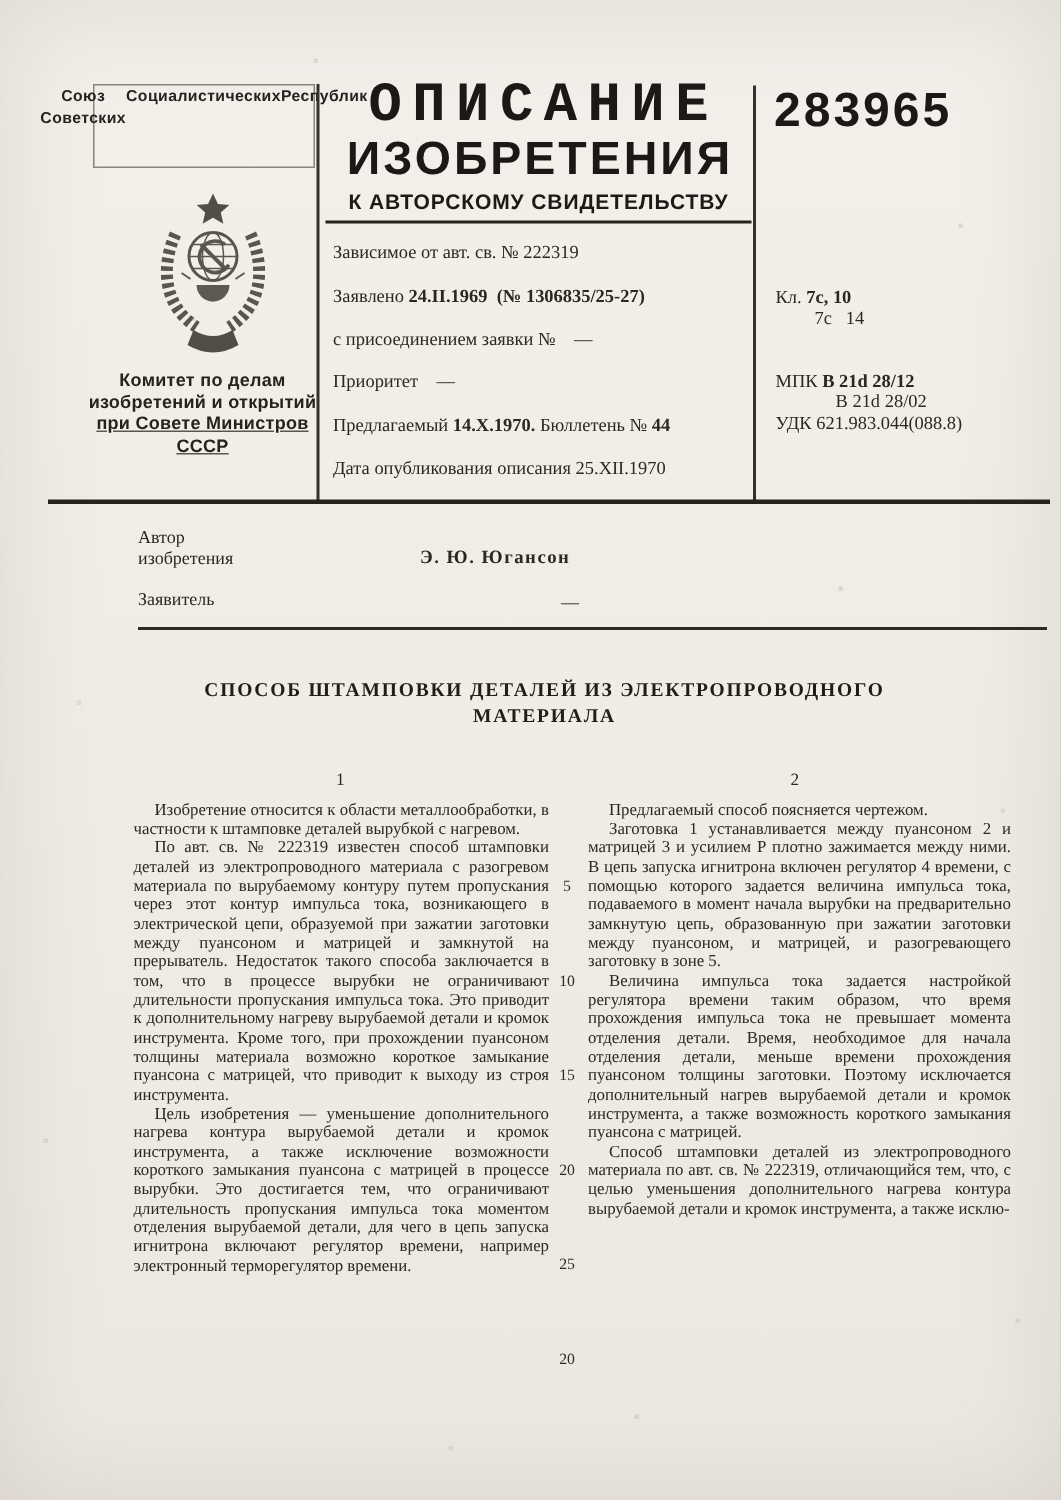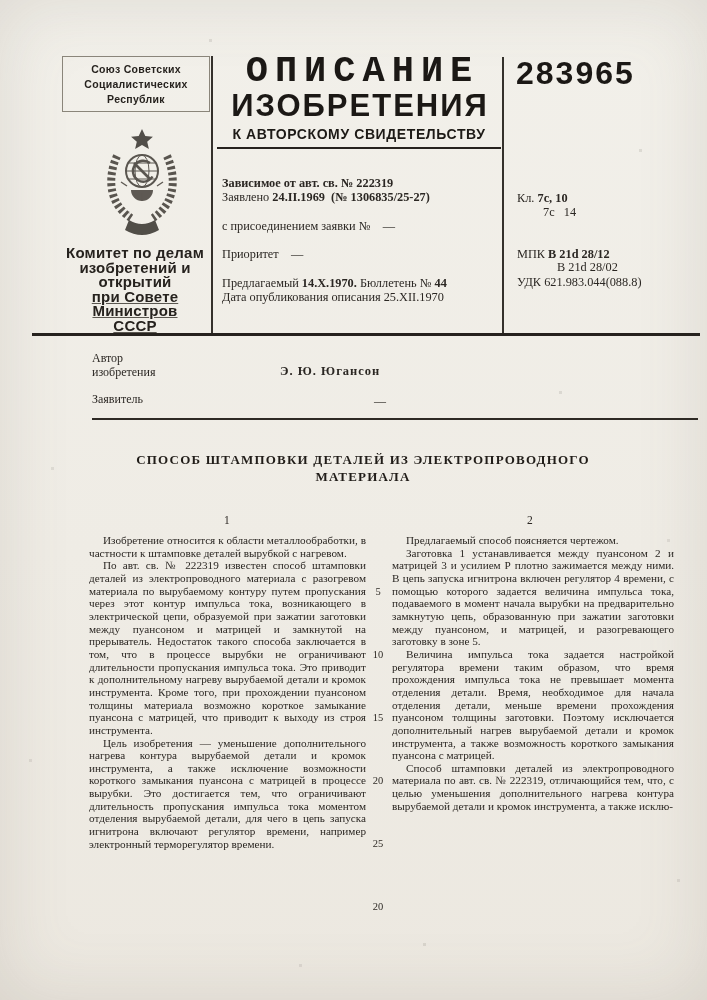--- a/index.html
+++ b/index.html
@@ -9,30 +9,30 @@
     box-shadow:inset 0 0 70px rgba(110,100,85,.16);
     font-family:"Liberation Serif", serif;
     color:#2b2723; overflow:hidden;
   }
   .b{font-weight:bold;}
 
   
   .union-box{
     position:absolute; left:62px; top:56px; width:146px; height:54px;
     border:1px solid #8a857a;
-    display:flex; flex-direction:column; justify-content:center;
+    display:flex; flex-direction:row; justify-content:center;
     text-align:center; font-family:"Liberation Sans",sans-serif;
     font-weight:bold; font-size:10.5px; line-height:15px; color:#26221e;
     letter-spacing:.3px;
   }
   .emblem{position:absolute; left:101px; top:126px; width:82px; height:114px; opacity:.88;}
   .committee{
     position:absolute; left:55px; top:246px; width:160px; text-align:center;
     font-family:"Liberation Sans",sans-serif; font-weight:bold;
-    font-size:15px; line-height:14.5px; color:#26221e; letter-spacing:.2px;
+    font-size:12px; line-height:14.5px; color:#26221e; letter-spacing:.2px;
   }
   .committee .u{text-decoration:underline; text-decoration-color:rgba(40,36,30,.75);}
 
   
   .vline{position:absolute; width:2px; background:#35312c;}
   .vline-left{left:211px; top:56px; height:279px;}
   .vline-right{left:502px; top:57px; height:278px;}
 
   .doc-type-1{
     position:absolute; left:216px; top:52px; width:286px; text-align:center;
@@ -51,21 +51,21 @@
   }
   .subtitle-rule{position:absolute; left:217px; top:147px; width:284px; height:2px; background:#26221e;}
 
   .patent-number{
     position:absolute; left:516px; top:55px;
     font-family:"Liberation Sans",sans-serif; font-weight:bold;
     font-size:32px; letter-spacing:2px; color:#1b1815;
   }
 
   .field{position:absolute; left:222px; width:285px; font-size:12.3px; white-space:pre; color:#2b2723;}
-  .f1{top:176px;font-weight:bold;} .f2{top:190px;} .f3{top:219px;} .f4{top:247px;} .f5{top:276px;} .f6{top:290px;}
+  .f1{top:161px;} .f2{top:190px;} .f3{top:219px;} .f4{top:247px;} .f5{top:276px;} .f6{top:305px;}
 
   .classline{position:absolute; font-size:12.3px; white-space:pre; color:#2b2723;}
   .kl{left:517px; top:191px;} .kl2{left:543px; top:205px;}
   .mpk{left:517px; top:247px;} .mpk2{left:557px; top:260px;}
   .udk{left:517px; top:275px;}
 
   .rule1{position:absolute; left:32px; top:333px; width:668px; height:3px; background:#26221e;}
   .rule2{position:absolute; left:92px; top:418px; width:606px; height:2px; background:#2e2a25;}
 
   

